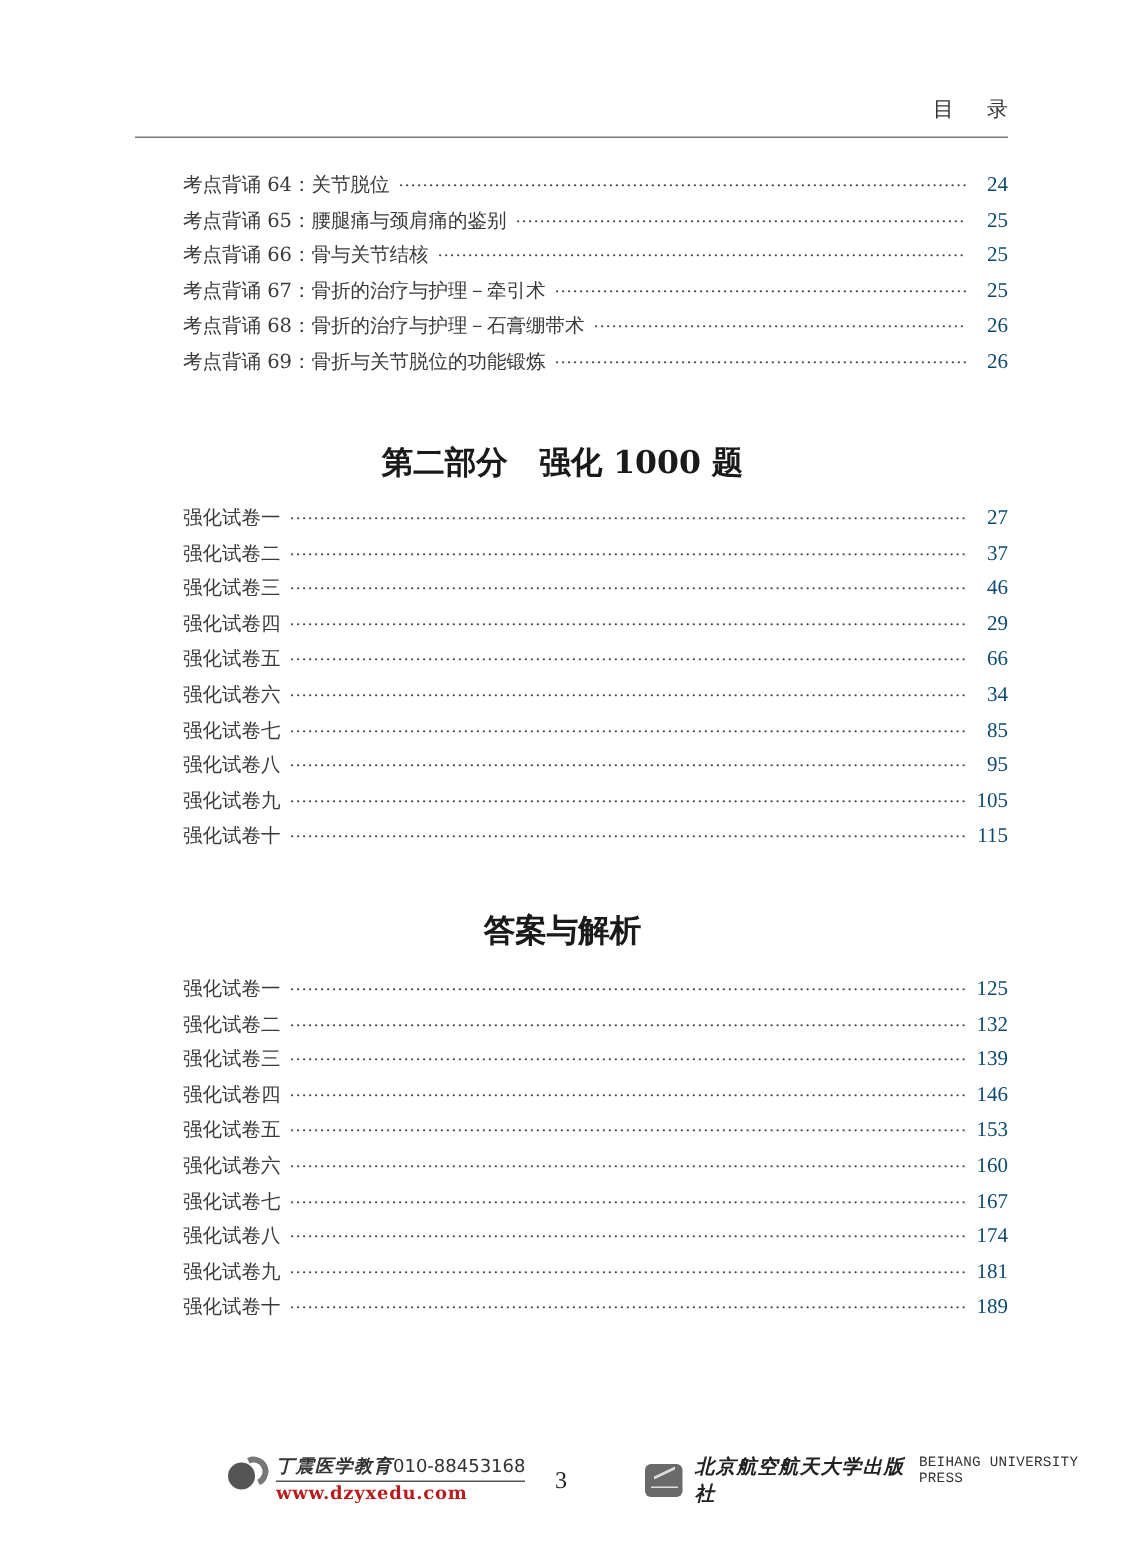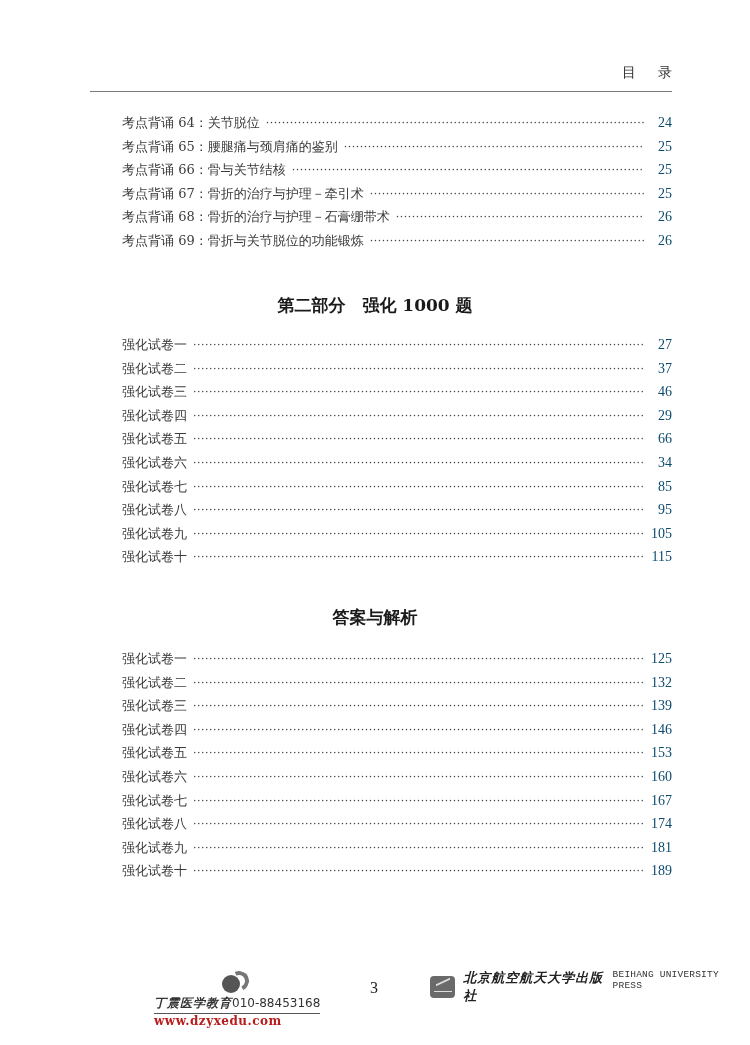--- a/index.html
+++ b/index.html
@@ -9,24 +9,24 @@
     .header { position: absolute; left: 90px; top: 60px; width: 582px; height: 32px; border-bottom: 1.5px solid #7a7a7a; }
     .header-title { position: absolute; right: 0; top: 4px; font-family: Liberation Serif, serif; font-size: 14px; letter-spacing: 22px; margin-right: -22px; color: #333; }
 
     .toc { position: absolute; left: 122px; width: 550px; }
     .row { display: flex; align-items: baseline; height: 23.6px; font-size: 13px; color: #3a3a3a; }
     .row .label { white-space: nowrap; padding-right: 6px; }
     .row .dots { flex: 1; overflow: hidden; white-space: nowrap; color: #444; letter-spacing: 0.5px; font-size: 11px; }
     .row .dots::after { content: "······································································································································"; }
     .row .page { width: 28px; text-align: right; font-family: "Liberation Serif", serif; font-size: 14px; color: #0c4a6e; }
 
-    .section-title { position: absolute; left: 0; width: 750px; text-align: center; font-weight: bold; font-size: 17px; color: #1a1a1a; }
+    .section-title { position: absolute; left: 0; width: 750px; text-align: center; font-weight: bold; font-size: 21px; color: #1a1a1a; }
 
     .footer { position: absolute; top: 965px; left: 0; width: 750px; height: 40px; }
-    .logo-left { position: absolute; left: 150px; top: 4px; display: flex; align-items: center; flex-direction: column; }
+    .logo-left { position: absolute; left: 150px; top: 4px; display: flex; align-items: flex-start; }
     .logo-left .mark { width: 30px; height: 26px; position: relative; }
     .logo-left .mark .c1 { position: absolute; left: 2px; top: 6px; width: 18px; height: 18px; border-radius: 50%; background: #555; }
     .logo-left .mark .c2 { position: absolute; left: 9px; top: 2px; width: 20px; height: 20px; border-radius: 50%; border: 4px solid #777; border-left-color: transparent; border-bottom-color: transparent; transform: rotate(20deg); }
     .logo-left .text { margin-left: 4px; display: flex; flex-direction: column; }
     .logo-left .line1 { font-family: "DejaVu Sans", sans-serif; font-size: 12px; color: #333; white-space: nowrap; border-bottom: 1px solid #555; padding-bottom: 1px; }
     .logo-left .line1 .cn { font-weight: bold; font-style: italic; letter-spacing: 1px; }
     .logo-left .line2 { font-family: "DejaVu Serif", serif; font-weight: bold; font-size: 12px; color: #b91c1c; letter-spacing: 0.5px; }
 
     .page-number { position: absolute; left: 370px; top: 14px; font-family: "Liberation Serif", serif; font-size: 16px; color: #222; }
 

